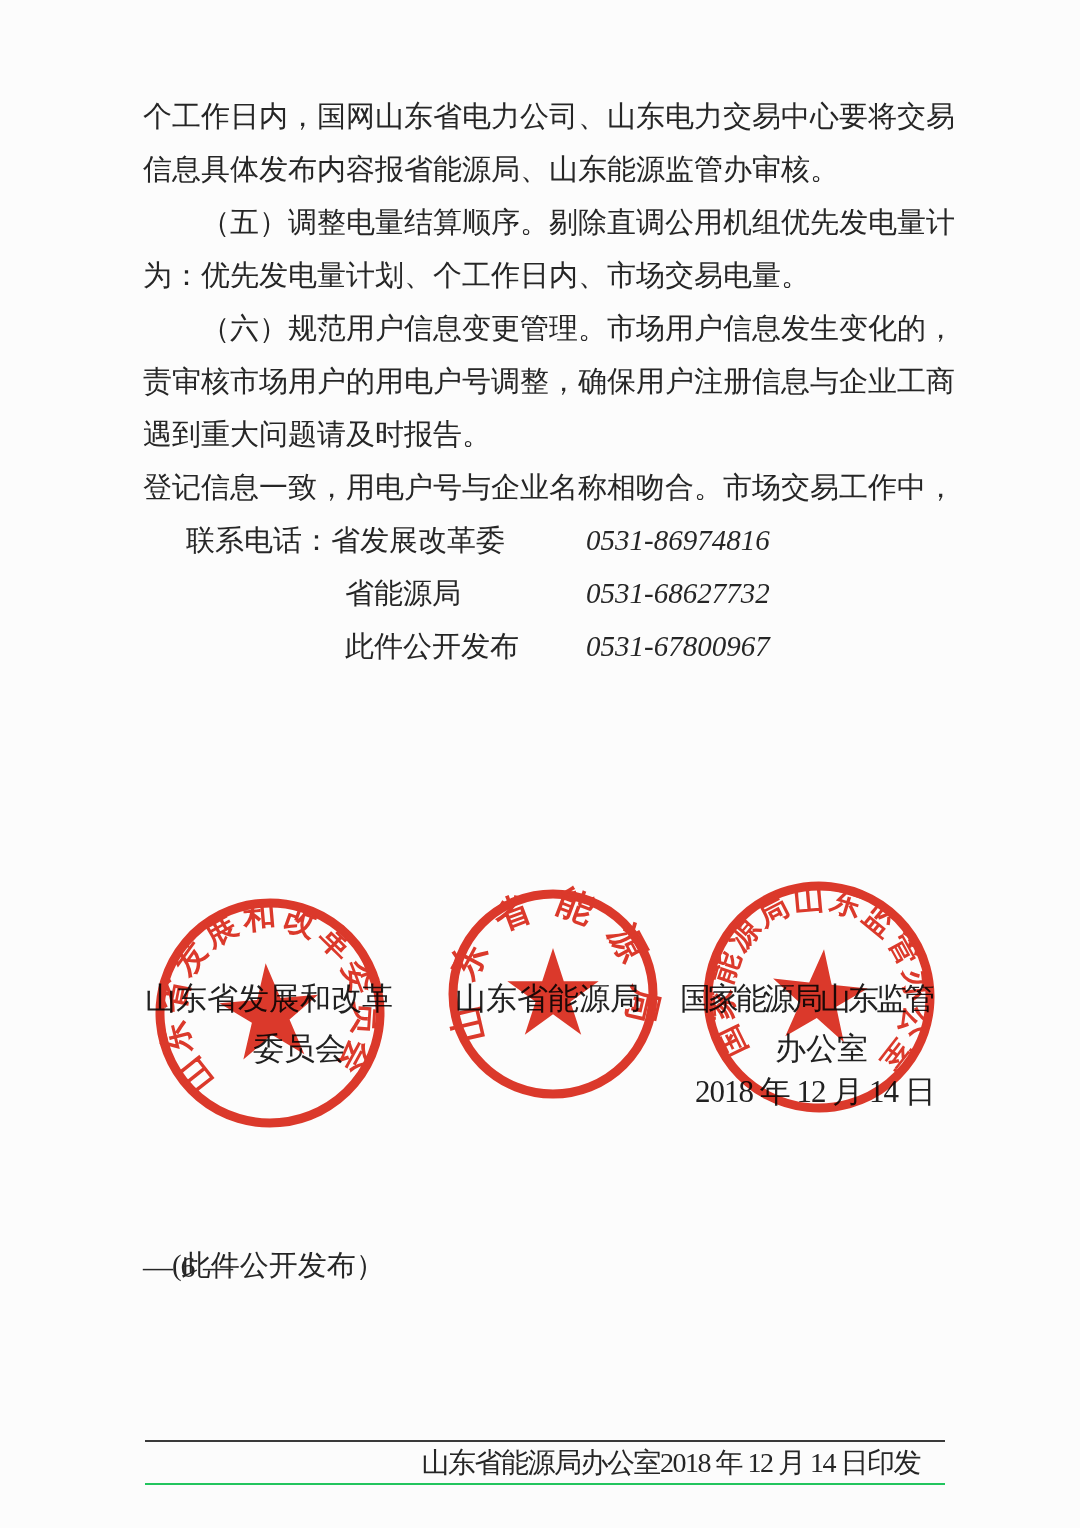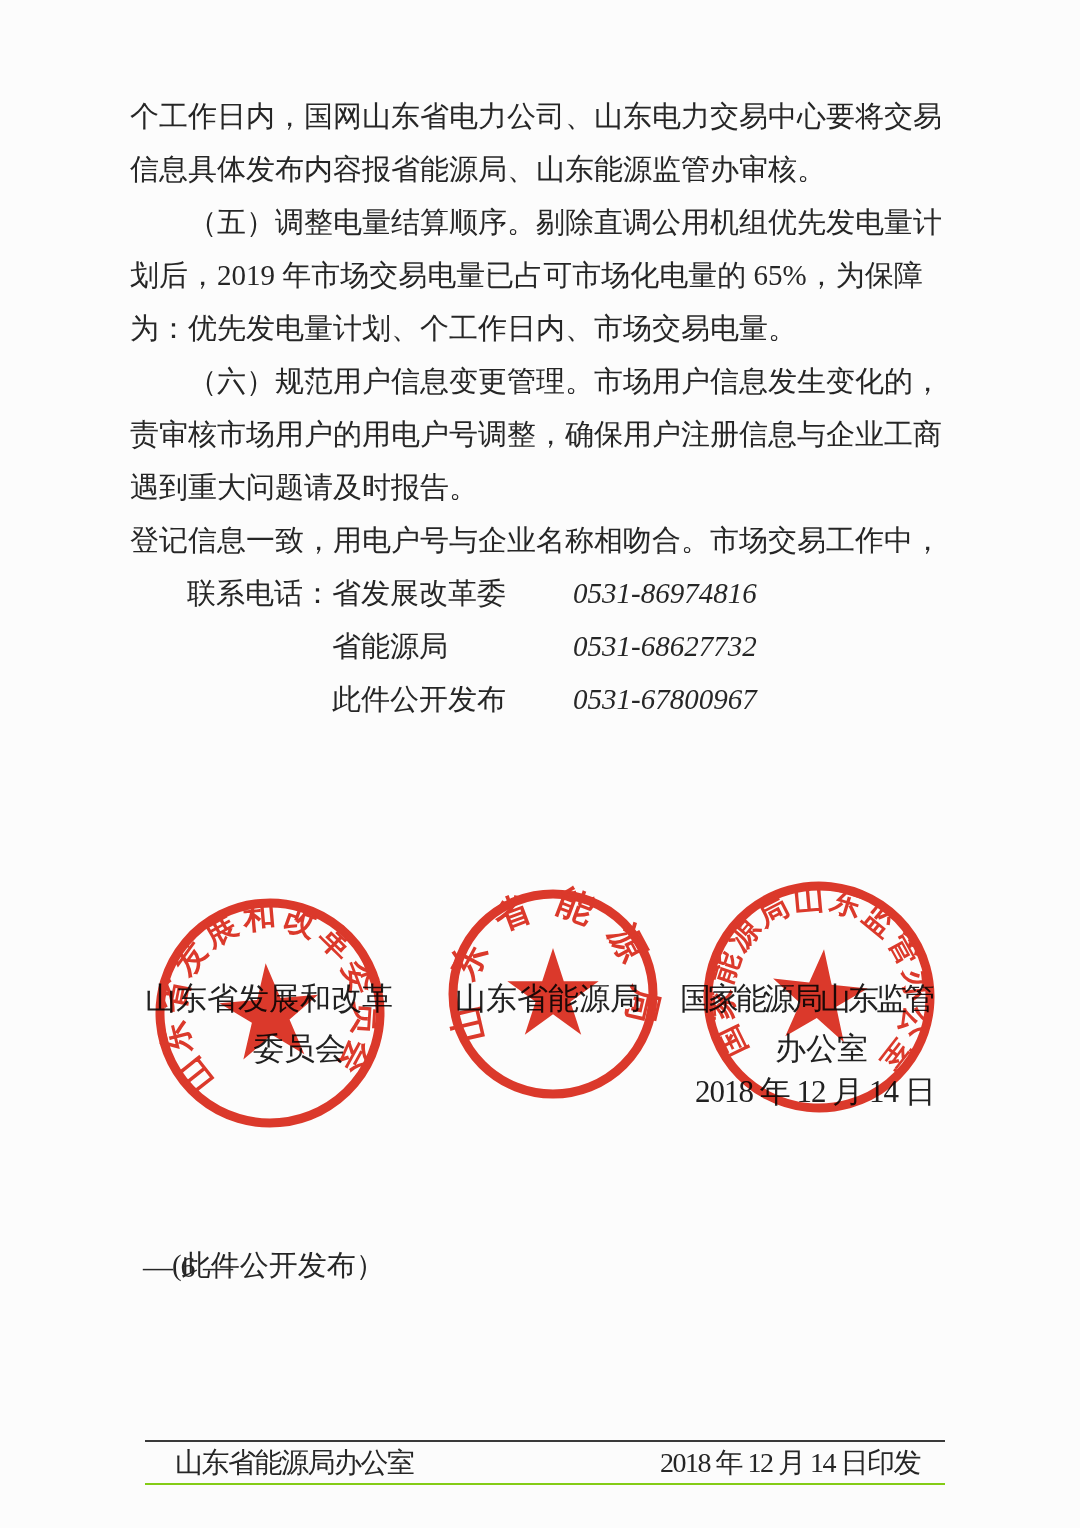--- a/index.html
+++ b/index.html
@@ -4,29 +4,29 @@
 <style>
   html,body{margin:0;padding:0;}
   body{
     width:1080px;height:1528px;position:relative;overflow:hidden;
     background:#fcfcfc;
     font-family:"Liberation Serif","DejaVu Serif",serif;
     color:#262626;
   }
   
   #text-block{
-    position:absolute;left:130px;top:90px;width:814px;
+    position:absolute;left:143px;top:90px;width:814px;
   }
   .line{
     height:53px;line-height:53px;font-size:29px;white-space:nowrap;
     letter-spacing:0px;
   }
   .line.ind{text-indent:58px;}
   .c-row{position:relative;}
-  .c-label{margin-left:57px;}
+  .c-label{margin-left:43px;}
   .c-agency2{margin-left:202px;display:inline-block;}
   .c-phone{position:absolute;left:443px;top:0;font-style:italic;}
   
   .sig{
     position:absolute;font-size:31px;color:#212121;white-space:nowrap;
     line-height:31px;
   }
   .stamp{
     position:absolute;mix-blend-mode:multiply;opacity:.93;
   }
@@ -35,34 +35,33 @@
   }
   
   #release-note{
     position:absolute;left:172px;top:1246px;font-size:29px;white-space:nowrap;
   }
   #page-number{
     position:absolute;left:143px;top:1250px;font-size:30px;white-space:nowrap;
   }
   #footer{
     position:absolute;left:145px;top:1440px;width:800px;height:45px;
-    border-top:2px solid #3a3a3a;border-bottom:2px solid #84cc16;
-    display:flex;justify-content:space-between;align-items:center;
+    border-top:2px solid #3a3a3a;border-bottom:2px solid #22c55e;
+    display:flex;justify-content:flex-end;align-items:center;
     box-sizing:border-box;padding:0 25px 0 30px;
     font-size:28px;letter-spacing:-1.5px;white-space:nowrap;
   }
 </style>
 </head>
 <body>
 
 <div id="text-block">
   <div class="line">个工作日内，国网山东省电力公司、山东电力交易中心要将交易</div>
   <div class="line">信息具体发布内容报省能源局、山东能源监管办审核。</div>
   <div class="line ind">（五）调整电量结算顺序。剔除直调公用机组优先发电量计</div>
-  <div class="line">划后，2019 年市场交易电量已占可市场化电量的 65%，为保障</div>
   <div class="line">为：优先发电量计划、个工作日内、市场交易电量。</div>
   <div class="line ind">（六）规范用户信息变更管理。市场用户信息发生变化的，</div>
   <div class="line">责审核市场用户的用电户号调整，确保用户注册信息与企业工商</div>
   <div class="line">遇到重大问题请及时报告。</div>
   <div class="line">登记信息一致，用电户号与企业名称相吻合。市场交易工作中，</div>
 
   <div class="line c-row">
     <span class="c-label">联系电话：</span><span>省发展改革委</span>
     <span class="c-phone">0531-86974816</span>
   </div>

